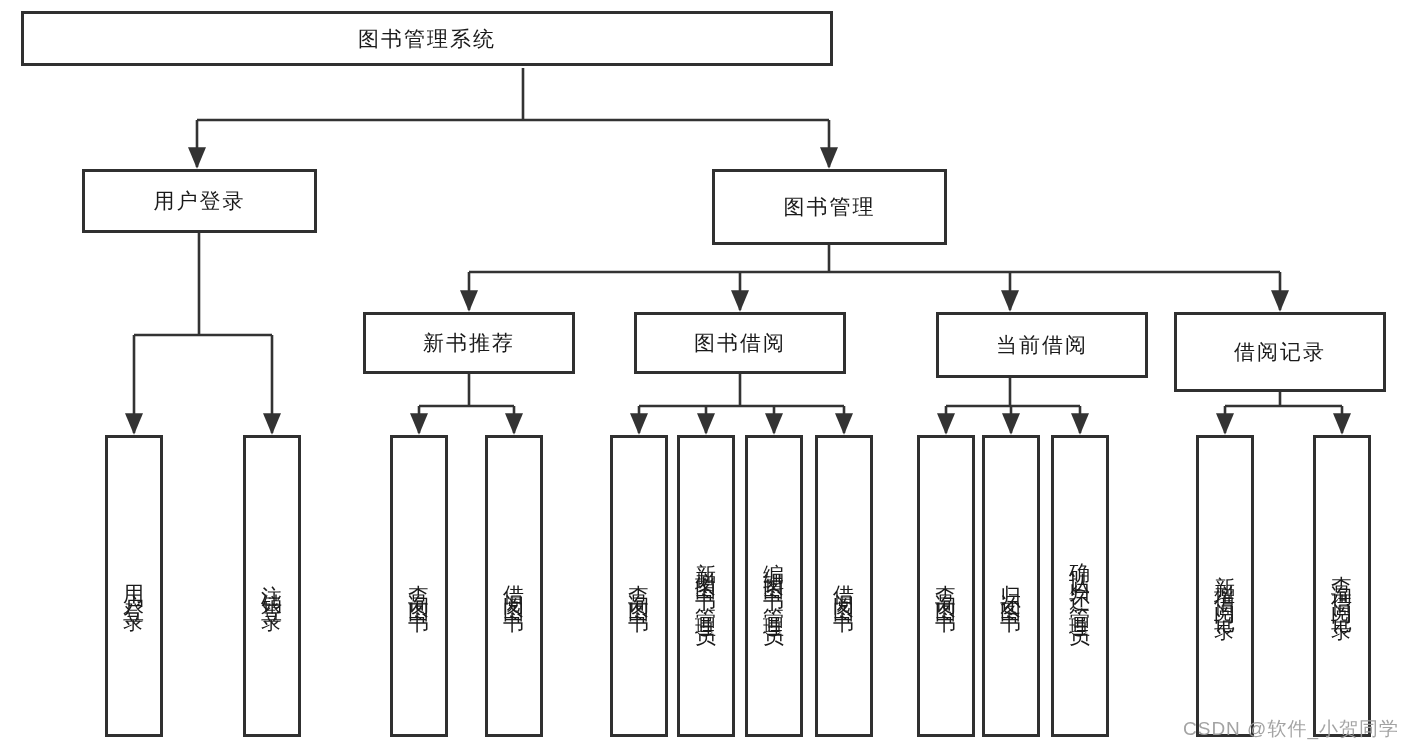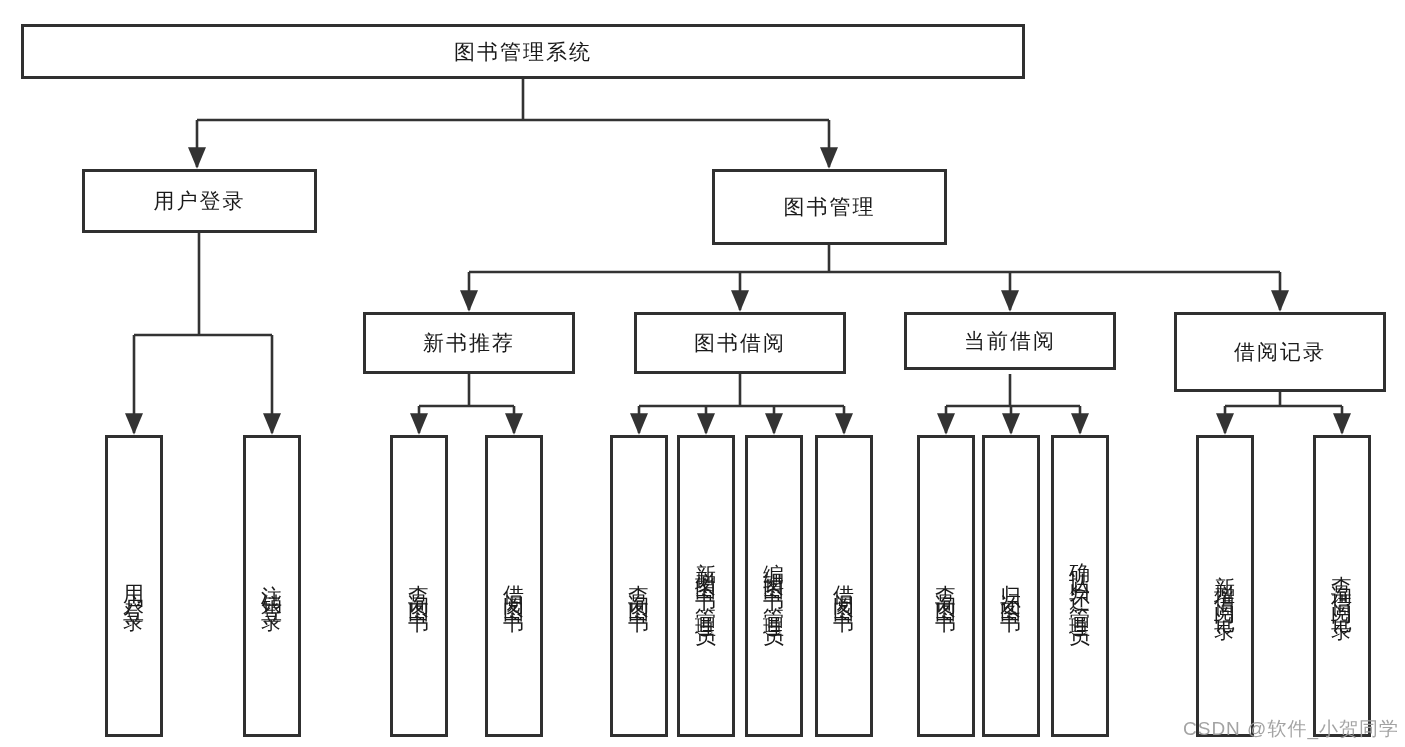--- a/index.html
+++ b/index.html
@@ -77,38 +77,38 @@
       <line x1="1080" y1="406" x2="1080" y2="433" marker-end="url(#arw)"></line>
     </g>
 
     <g stroke="#333333" stroke-width="2.6" fill="none">
       <path d="M1280 374 V406 M1225 406 H1342"></path>
       <line x1="1225" y1="406" x2="1225" y2="433" marker-end="url(#arw)"></line>
       <line x1="1342" y1="406" x2="1342" y2="433" marker-end="url(#arw)"></line>
     </g>
   </svg>
 
-  <div class="node h" style="left:21px;top:24px;width:1004px;height:55px">
+  <div class="node h" style="left:21px;top:11px;width:812px;height:55px">
     <span class="label">图书管理系统</span>
   </div>
 
   <div class="node h" style="left:82px;top:169px;width:235px;height:64px">
     <span class="label">用户登录</span>
   </div>
   <div class="node h" style="left:712px;top:169px;width:235px;height:76px">
     <span class="label">图书管理</span>
   </div>
 
   <div class="node h" style="left:363px;top:312px;width:212px;height:62px">
     <span class="label">新书推荐</span>
   </div>
   <div class="node h" style="left:634px;top:312px;width:212px;height:62px">
     <span class="label">图书借阅</span>
   </div>
-  <div class="node h" style="left:904px;top:312px;width:212px;height:58px">
+  <div class="node h" style="left:936px;top:312px;width:212px;height:66px">
     <span class="label">当前借阅</span>
   </div>
   <div class="node h" style="left:1174px;top:312px;width:212px;height:80px">
     <span class="label">借阅记录</span>
   </div>
 
   <div class="node leaf" style="left:105px">
     <span class="label">用户登录</span>
   </div>
   <div class="node leaf" style="left:243px">

